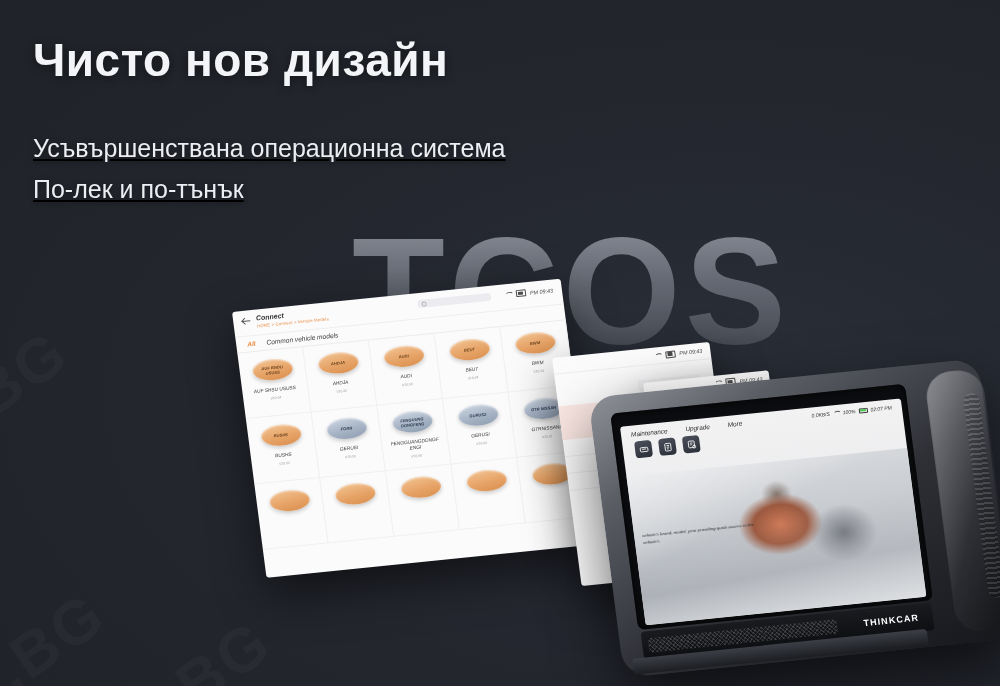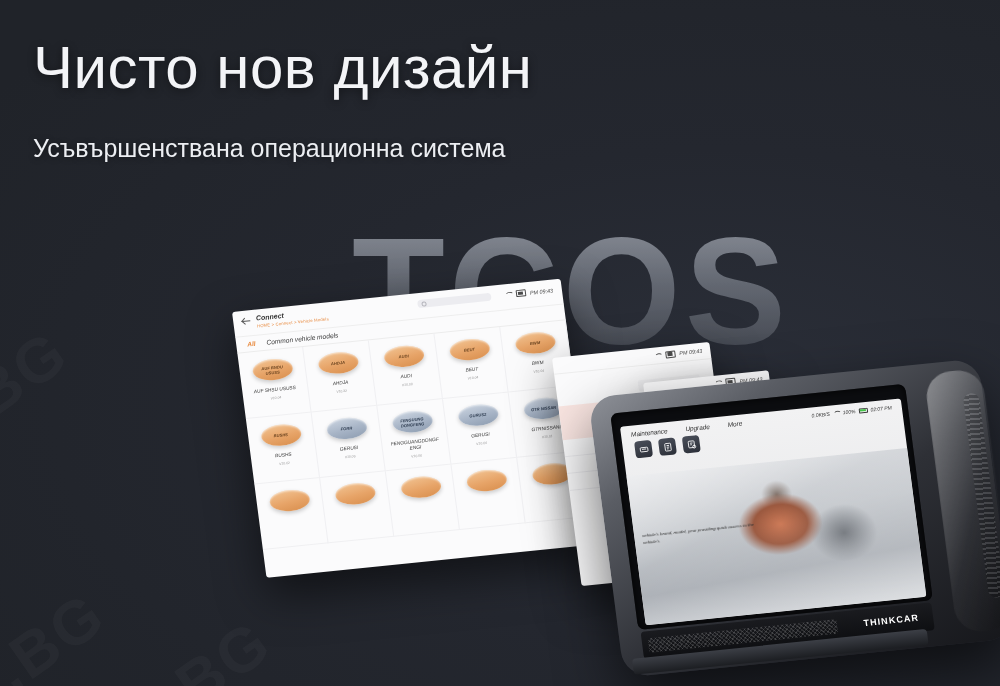--- a/index.html
+++ b/index.html
@@ -33,26 +33,26 @@
     line-height:1;
     background:linear-gradient(180deg,#9ea3ad 0%,#6e737d 45%,#41454e 100%);
     -webkit-background-clip:text;background-clip:text;
     color:transparent;-webkit-text-fill-color:transparent;
     opacity:.85;
   }
 
   
   .headline{
     position:absolute;left:33px;top:33px;
-    font-size:60px;font-weight:400;color:#f3f4f7;
+    font-size:46px;font-weight:700;color:#f3f4f7;
     letter-spacing:.5px;
     text-shadow:0 2px 10px rgba(0,0,0,.45);
     text-align:right;
   }
-  .sublist{position:absolute;left:33px;top:128px;}
+  .sublist{position:absolute;left:33px;top:128px;text-decoration:underline;}
   .sublist div{
     font-size:25px;color:#eceef2;line-height:41px;font-weight:400;
     text-shadow:0 1px 6px rgba(0,0,0,.4);
   }
 
   
   .panel{
     position:absolute;background:#fbfbfc;
     box-shadow:0 18px 46px rgba(0,0,0,.55);
     overflow:hidden;
@@ -276,20 +276,21 @@
     <span class="wm-row a">COMAUTO.BG</span>
     <span class="wm-row b">COMAUTO.BG</span>
     <span class="wm-row c">COMAUTO.BG</span>
   </div>
 
   <div class="tcos">TCOS</div>
 
   <div class="headline">Чисто нов дизайн</div>
   <div class="sublist">
     <div>Усъвършенствана операционна система</div>
+    <div>По-лек и по-тънък</div>
   </div>
 
   <div class="panel" id="panel1">
     <div class="p1-head">
       <span class="back-arrow"></span>
       <span>
         <span class="p1-title" style="display:block">Connect</span>
         <span class="p1-crumb" style="display:block">HOME &gt; Connect &gt; Vehicle Models</span>
       </span>
       <span class="p1-search"></span>

